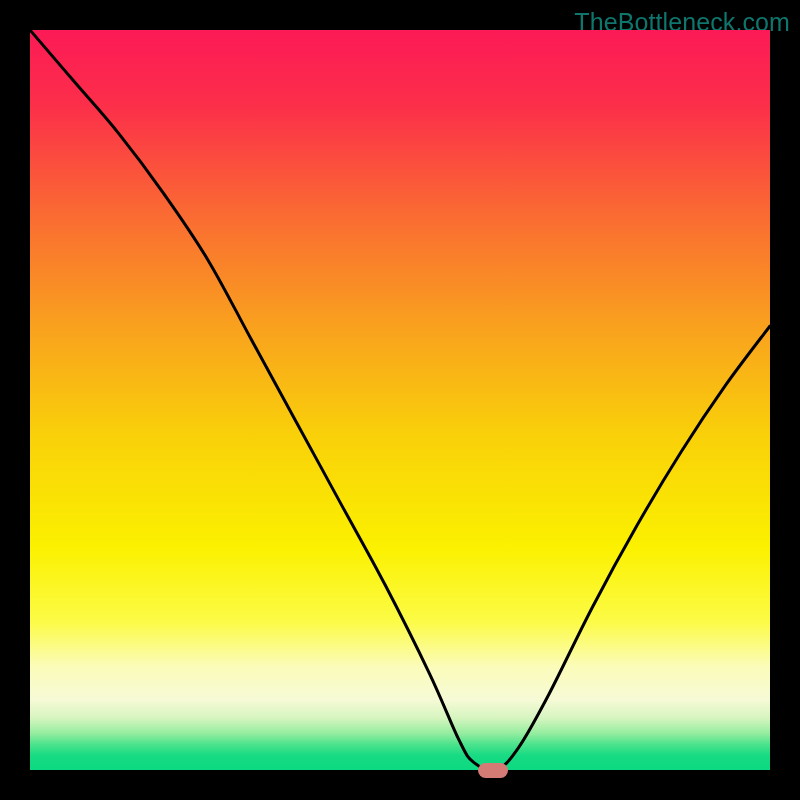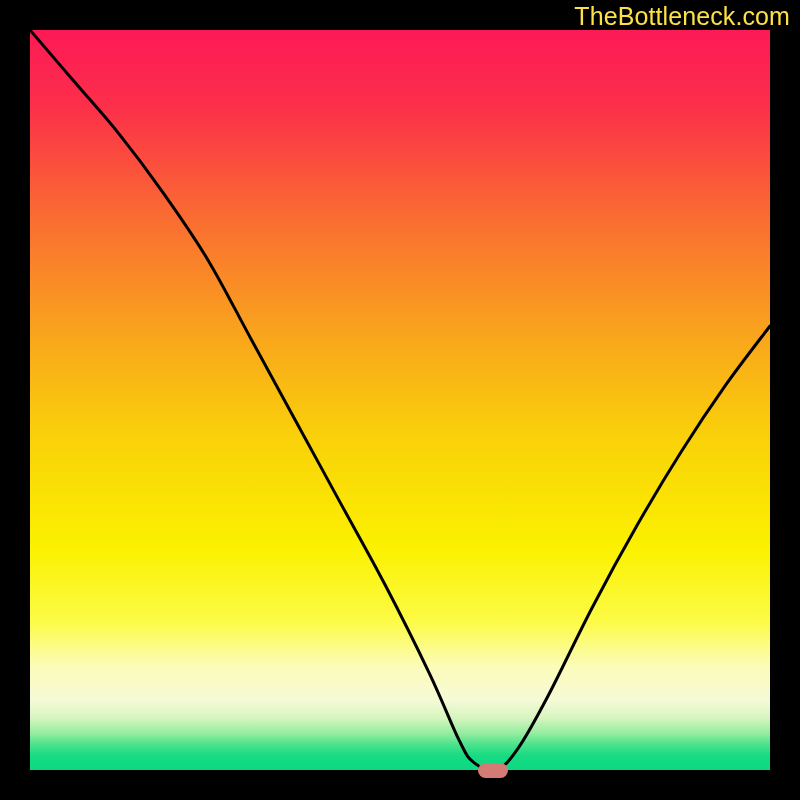--- a/index.html
+++ b/index.html
@@ -11,23 +11,23 @@
     overflow: hidden;
   }
   .frame {
     position: relative;
     width: 800px;
     height: 800px;
     background: #000;
   }
   .watermark {
     position: absolute;
-    top: 2px;
+    top: 8px;
     right: 10px;
-    color: #fde047;
+    color: #0f766e;
     font-family: Arial, Helvetica, sans-serif;
     font-size: 25px;
     font-weight: 500;
     letter-spacing: 0.1px;
     user-select: none;
   }
   .plot-wrap {
     position: absolute;
     left: 30px;
     top: 30px;

